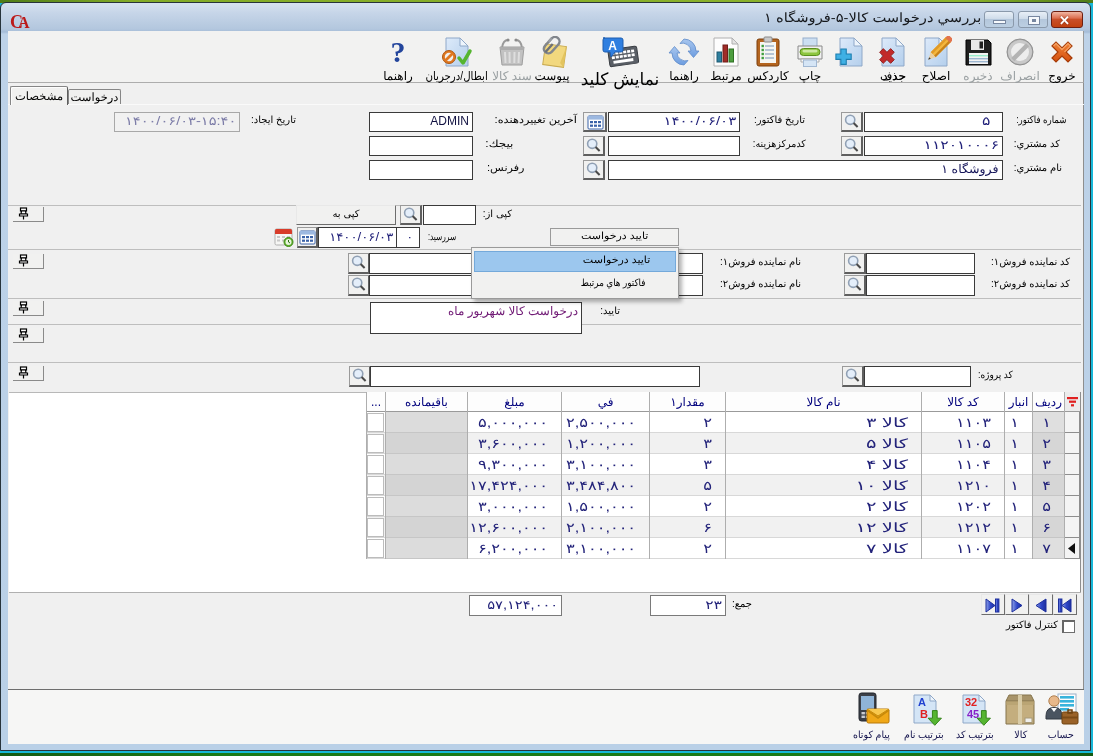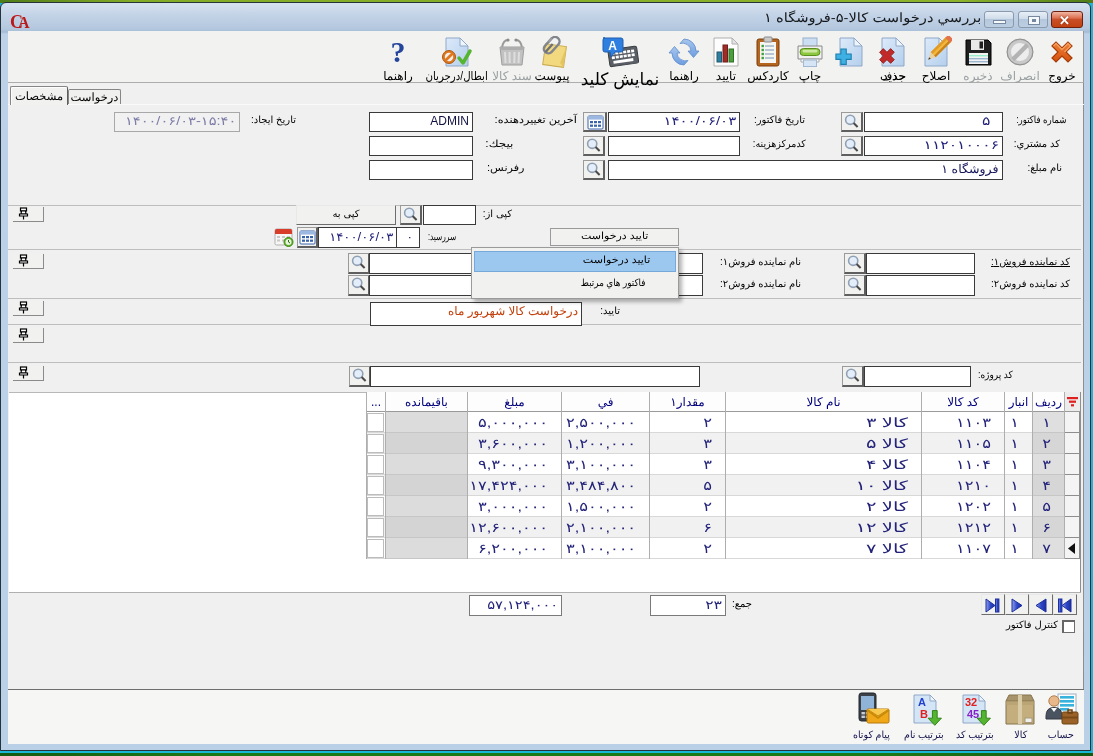--- a/index.html
+++ b/index.html
@@ -179,21 +179,21 @@
 <div class="tico" style="width:34px;height:32px;display:flex;justify-content:center">
       <svg width="32" height="32" viewBox="0 0 32 32">
 <path d="M4 2 H22 L28 8 V30 H4 Z" fill="#fdfdfd" stroke="#b0b0b0"></path>
 <path d="M22 2 L28 8 H22 Z" fill="#e4e4e4" stroke="#b0b0b0"></path>
 <rect x="7" y="16" width="4.5" height="10" fill="#2e7f9e" stroke="#1d5870"></rect>
 <rect x="13" y="9" width="4.5" height="17" fill="#a02c28" stroke="#701c18"></rect>
 <rect x="19" y="13" width="4.5" height="13" fill="#4d9e3f" stroke="#2f7024"></rect>
       </svg>
     </div>
   </div>
-<div class="lbl" style="left:666px;top:69px;width:120px;text-align:center;color:#000;font-size:12px">تاييد</div>
+<div class="lbl" style="left:666px;top:69px;width:120px;text-align:center;color:#000;font-size:12px">مرتبط</div>
 <div class="tbtn" style="left:667px;top:36px;width:34px;height:46px">
 <div class="tico" style="width:34px;height:32px;display:flex;justify-content:center">
       <svg width="32" height="32" viewBox="0 0 32 32">
         <defs>
           <linearGradient id="rb" x1="0" y1="0" x2="0" y2="1">
             <stop offset="0" stop-color="#a8c6ee"></stop>
             <stop offset="1" stop-color="#6d9de0"></stop>
           </linearGradient>
         </defs>
 <path d="M16 3 A12 12 0 0 1 28 15 L31 15 L25.5 21.5 L20 15 L23 15 A8.5 8.5 0 0 0 12 7.5 Z" fill="url(#rb)" stroke="#5f8cc9" stroke-width=".8"></path>
@@ -354,21 +354,21 @@
 <div class="lbl" style="right:580px;top:138px;"><span class="sx" style="transform:scaleX(1.2)">بيجك:</span></div>
 <div class="inp" style="left:608px;top:160px;width:395px;height:20px;color:#16165a"><span class="sx" style="transform:scaleX(1.05)">فروشگاه ۱</span></div>
 <div class="mag" style="left:583px;top:160px;width:22px;height:20px">
     <div style="position:absolute;left:1px;top:0px">
       <svg width="18" height="18" viewBox="0 0 18 18">
         <circle cx="7.2" cy="6.8" r="4.6" fill="#e4eefa" stroke="#90a0b4" stroke-width="1.6"></circle>
         <line x1="10.6" y1="10" x2="14.6" y2="14" stroke="#4a4a4a" stroke-width="2"></line>
       </svg>
     </div>
   </div>
-<div class="lbl" style="right:31px;top:162px;">نام مبلغ:</div>
+<div class="lbl" style="right:31px;top:162px;">نام مشتري:</div>
 <div class="inp" style="left:369px;top:160px;width:104px;height:20px;"></div>
 <div class="lbl" style="right:569px;top:162px;"><span class="sx" style="transform:scaleX(1.12)">رفرنس:</span></div>
 <div class="abs" style="left:8px;top:205px;width:1073px;height:1px;background:#bebebe"></div>
 <div class="abs" style="left:8px;top:249px;width:1073px;height:1px;background:#bebebe"></div>
 <div class="abs" style="left:8px;top:298px;width:1073px;height:1px;background:#bebebe"></div>
 <div class="abs" style="left:8px;top:324px;width:1073px;height:1px;background:#bebebe"></div>
 <div class="abs" style="left:8px;top:362px;width:1073px;height:1px;background:#bebebe"></div>
 <div class="abs" style="left:13px;top:207px;width:31px;height:15px;background:#f1f1f0;border-right:1.5px solid #8a8a8a;border-bottom:1.5px solid #8a8a8a">
     <div style="position:absolute;left:4px;top:0">
       <svg width="13" height="13" viewBox="0 0 13 13">
@@ -493,42 +493,42 @@
 <div class="lbl" style="right:292px;top:256px;">نام نماينده فروش۱:</div>
 <div class="mag" style="left:844px;top:253px;width:22px;height:21px">
     <div style="position:absolute;left:1px;top:0px">
       <svg width="18" height="18" viewBox="0 0 18 18">
         <circle cx="7.2" cy="6.8" r="4.6" fill="#e4eefa" stroke="#90a0b4" stroke-width="1.6"></circle>
         <line x1="10.6" y1="10" x2="14.6" y2="14" stroke="#4a4a4a" stroke-width="2"></line>
       </svg>
     </div>
   </div>
 <div class="inp" style="left:866px;top:253px;width:109px;height:21px;"></div>
-<div class="lbl" style="right:23px;top:256px;text-decoration:underline;">كد نماينده فروش۱:</div>
+<div class="lbl" style="right:23px;top:256px;">كد نماينده فروش۱:</div>
 <div class="mag" style="left:348px;top:275px;width:22px;height:21px">
     <div style="position:absolute;left:1px;top:0px">
       <svg width="18" height="18" viewBox="0 0 18 18">
         <circle cx="7.2" cy="6.8" r="4.6" fill="#e4eefa" stroke="#90a0b4" stroke-width="1.6"></circle>
         <line x1="10.6" y1="10" x2="14.6" y2="14" stroke="#4a4a4a" stroke-width="2"></line>
       </svg>
     </div>
   </div>
 <div class="inp" style="left:369px;top:275px;width:334px;height:21px;"></div>
 <div class="lbl" style="right:292px;top:278px;">نام نماينده فروش۲:</div>
 <div class="mag" style="left:844px;top:275px;width:22px;height:21px">
     <div style="position:absolute;left:1px;top:0px">
       <svg width="18" height="18" viewBox="0 0 18 18">
         <circle cx="7.2" cy="6.8" r="4.6" fill="#e4eefa" stroke="#90a0b4" stroke-width="1.6"></circle>
         <line x1="10.6" y1="10" x2="14.6" y2="14" stroke="#4a4a4a" stroke-width="2"></line>
       </svg>
     </div>
   </div>
 <div class="inp" style="left:866px;top:275px;width:109px;height:21px;"></div>
 <div class="lbl" style="right:23px;top:278px;">كد نماينده فروش۲:</div>
-<div class="inp" style="left:370px;top:302px;width:212px;height:24px;color:#c2410c">درخواست كالا شهريور ماه</div>
+<div class="inp" style="left:370px;top:302px;width:212px;height:32px;color:#701a75">درخواست كالا شهريور ماه</div>
 <div class="lbl" style="right:473px;top:305px;">تاييد:</div>
 <div class="mag" style="left:349px;top:366px;width:22px;height:21px">
     <div style="position:absolute;left:1px;top:0px">
       <svg width="18" height="18" viewBox="0 0 18 18">
         <circle cx="7.2" cy="6.8" r="4.6" fill="#e4eefa" stroke="#90a0b4" stroke-width="1.6"></circle>
         <line x1="10.6" y1="10" x2="14.6" y2="14" stroke="#4a4a4a" stroke-width="2"></line>
       </svg>
     </div>
   </div>
 <div class="inp" style="left:370px;top:366px;width:330px;height:21px;"></div>

